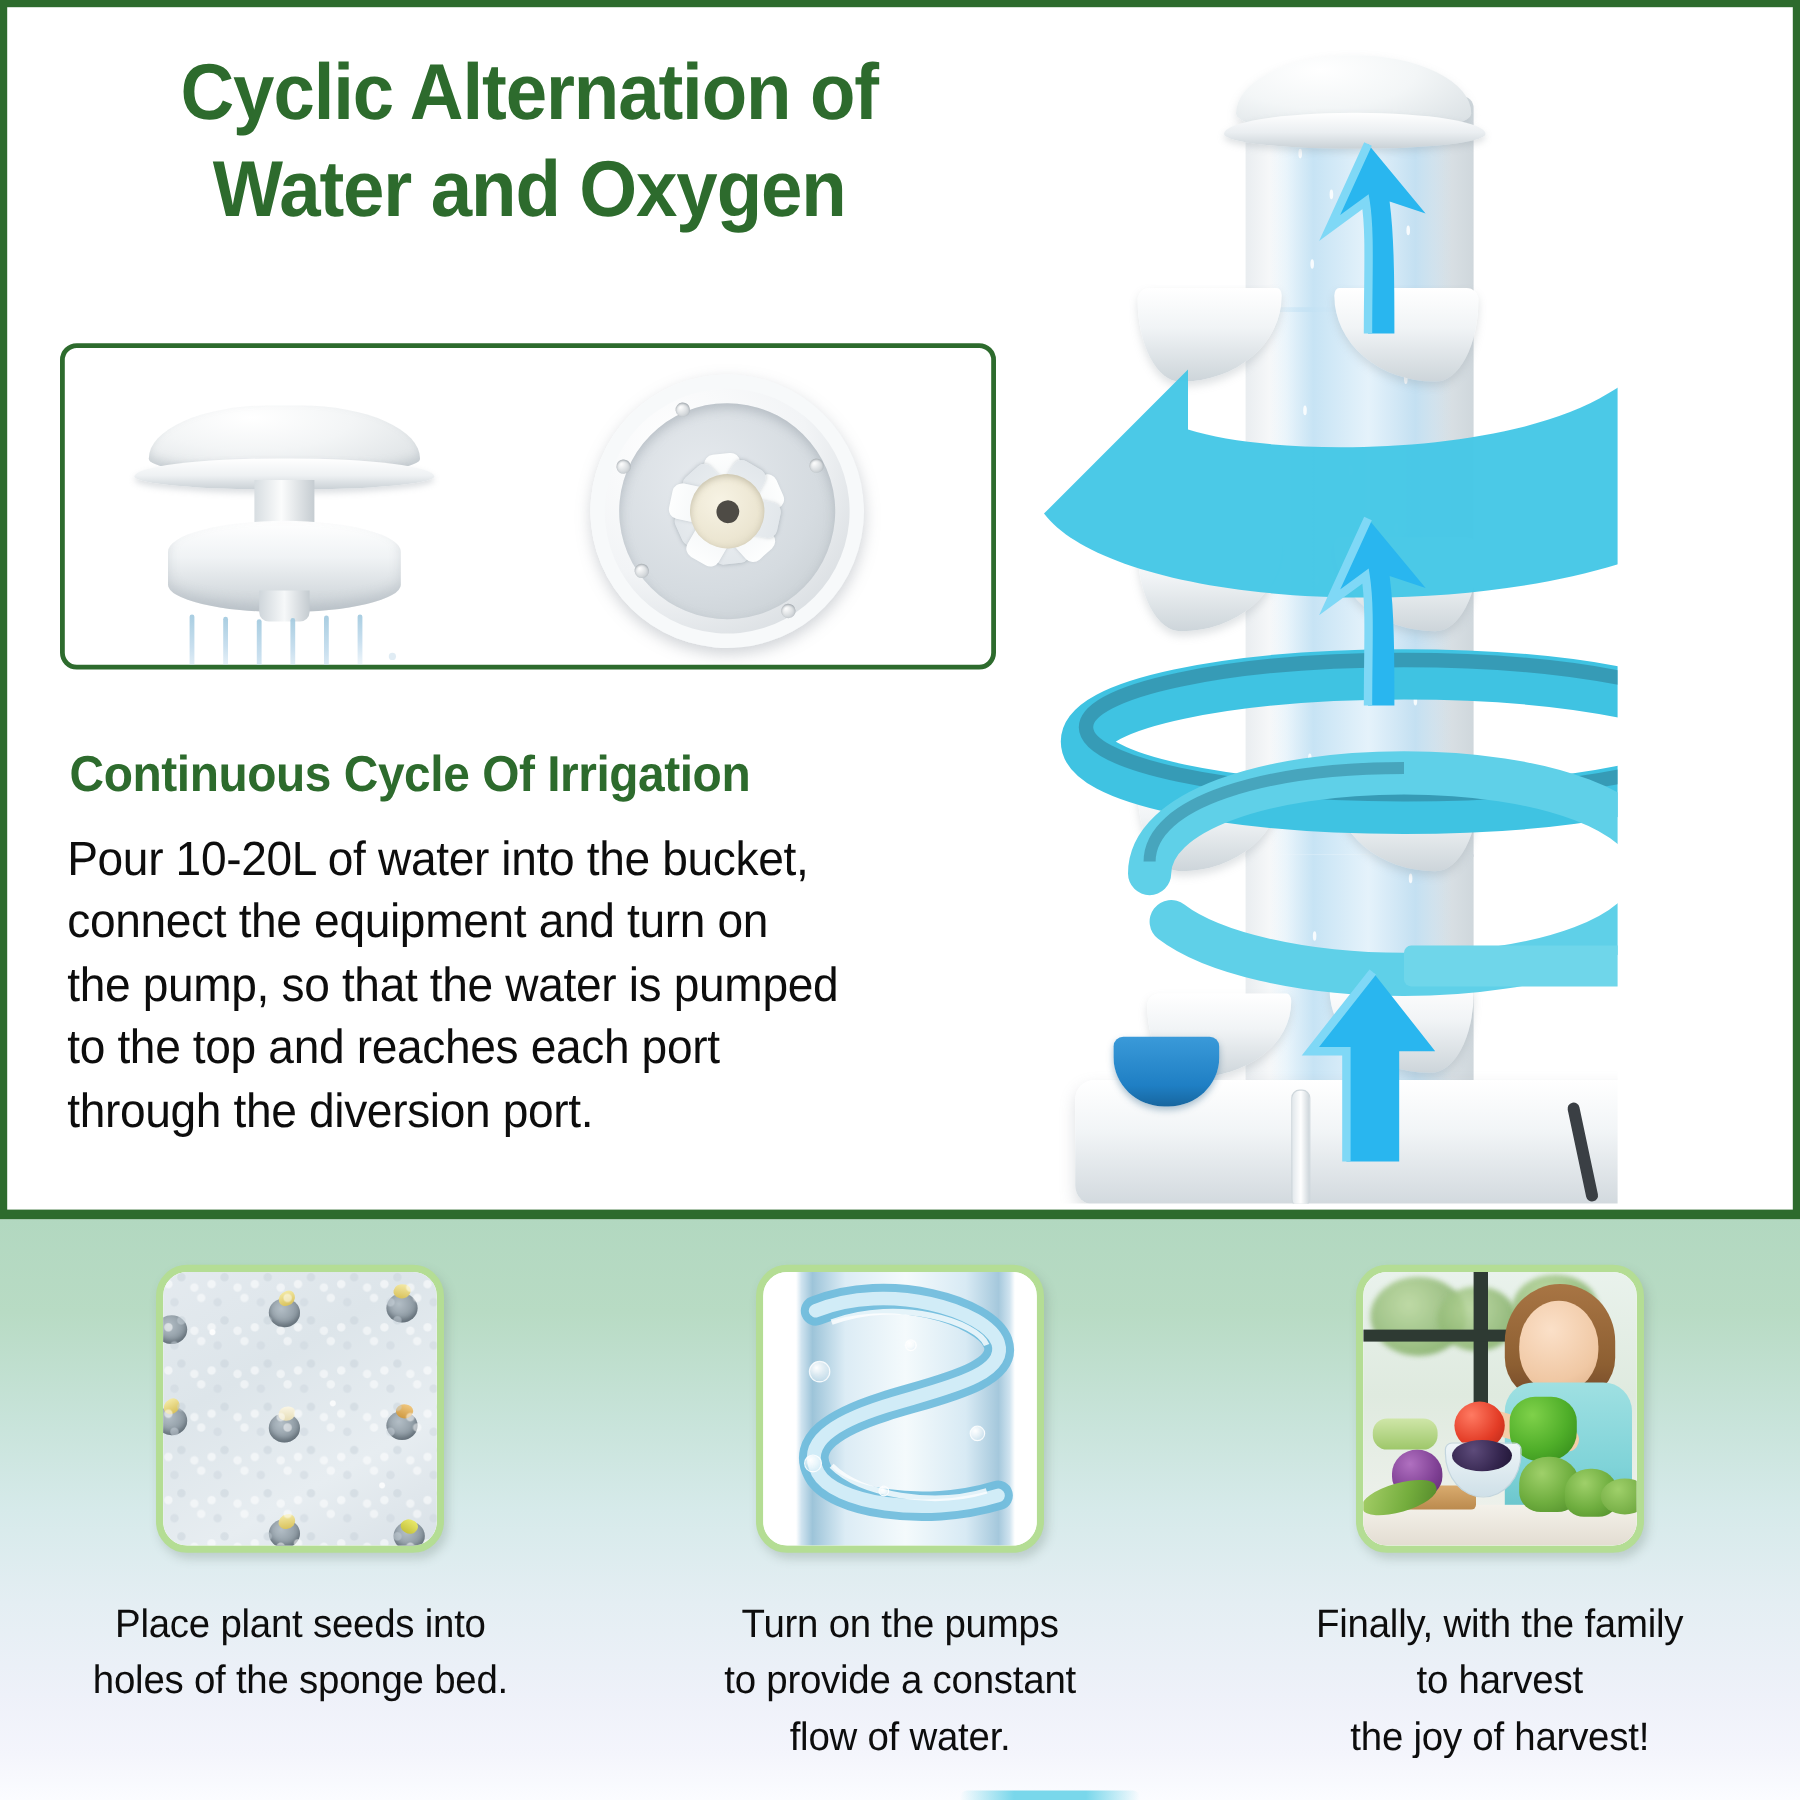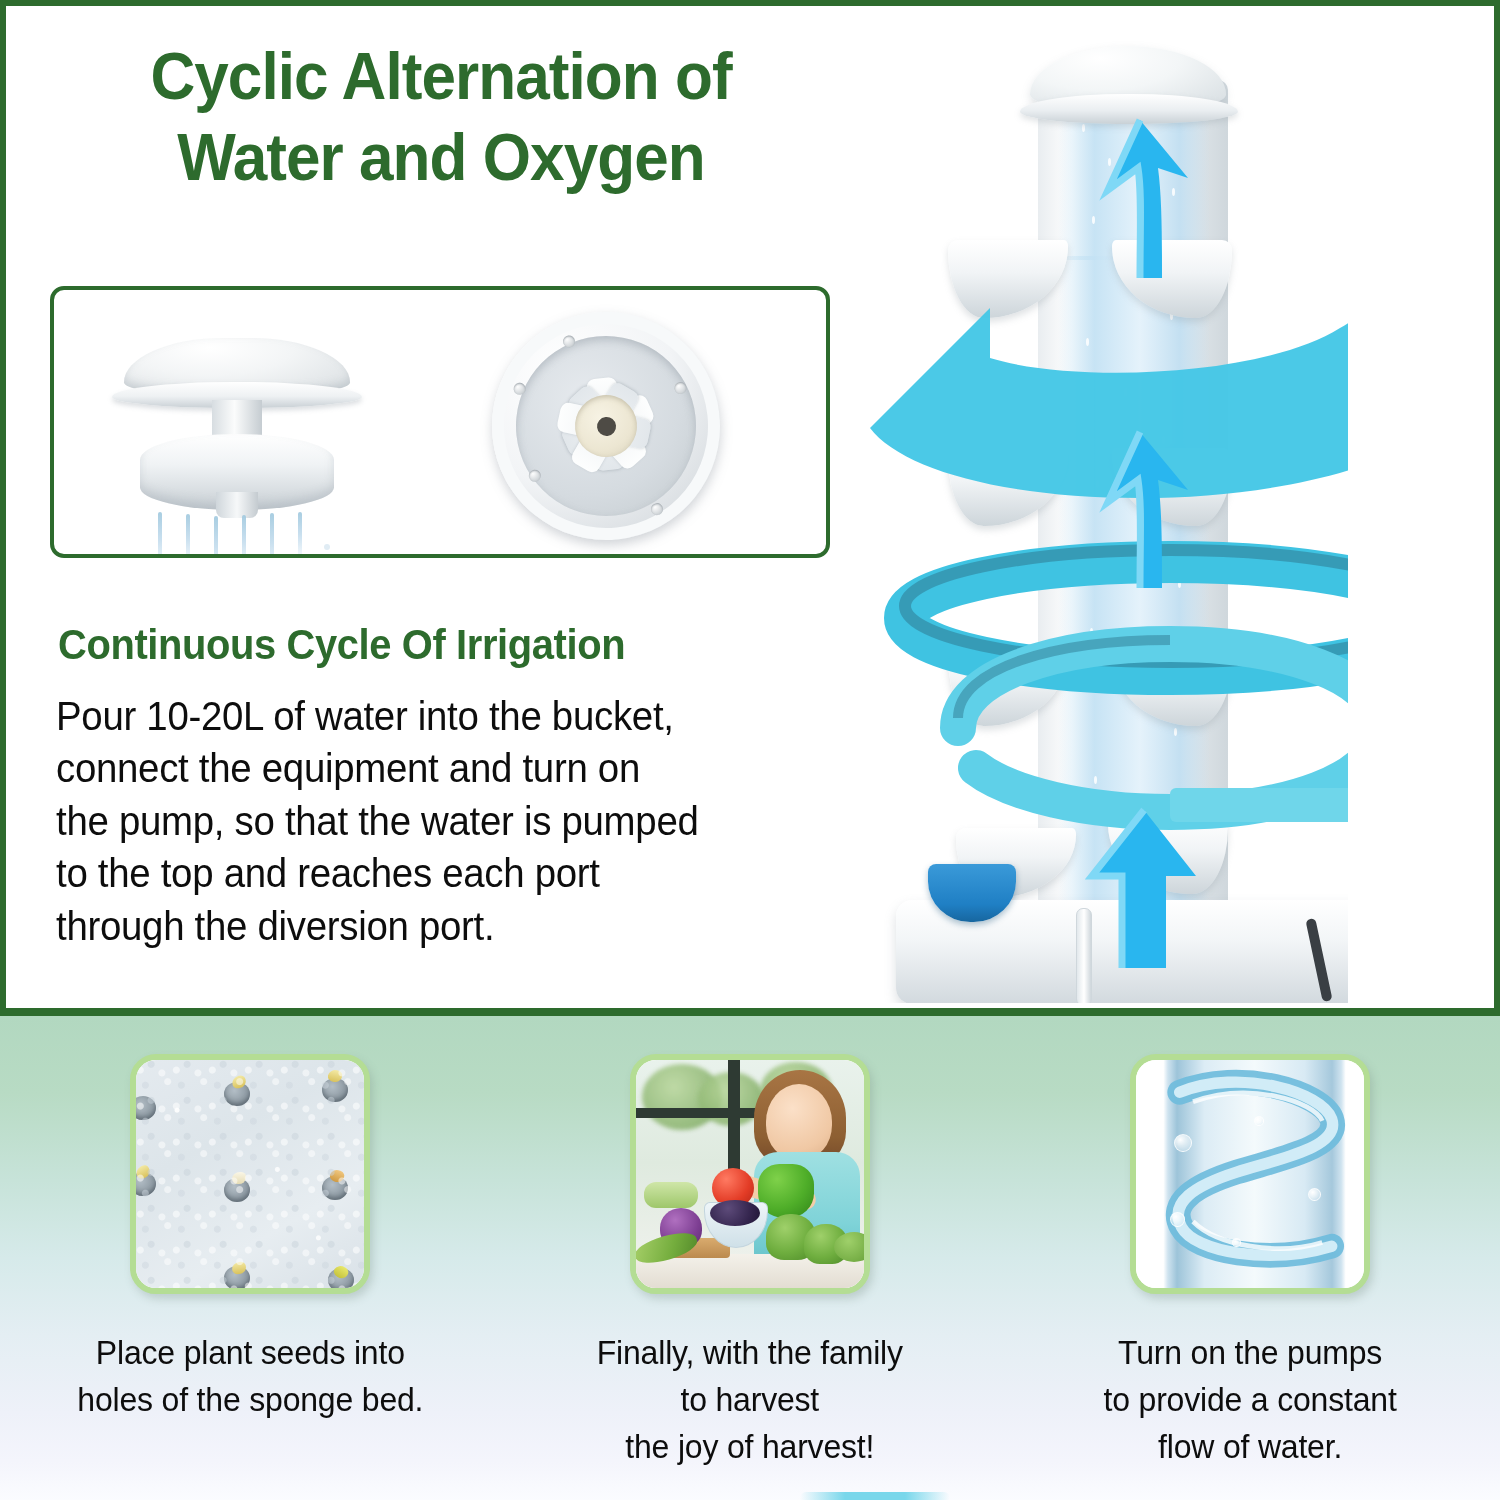--- a/index.html
+++ b/index.html
@@ -703,58 +703,20 @@
           </div>
         </div>
         <div class="step-caption">
           <span class="c-line">Place plant seeds into</span>
           <span class="c-line">holes of the sponge bed.</span>
         </div>
       </div>
 
       <div class="step">
         <div class="step-thumb">
-          <div class="kitchen">
-
-            <div class="foliage" style="left:6px;   top:4px;  width:80px; height:66px;"></div>
-            <div class="foliage" style="left:62px;  top:12px; width:66px; height:54px;"></div>
-            <div class="foliage" style="left:124px; top:2px;  width:72px; height:58px;"></div>
-            <div class="win-frame" style="left:92px; top:0;    width:12px; height:136px;"></div>
-            <div class="win-frame" style="left:0;    top:48px; width:170px; height:10px;"></div>
-
-            <div class="girl-hair" style="left:118px; top:10px; width:92px; height:96px;"></div>
-            <div class="girl-head" style="left:130px; top:24px; width:66px; height:76px;"></div>
-            <div class="girl-body" style="left:118px; top:92px; width:106px; height:118px;"></div>
-            <div class="arm" style="left:96px;  top:118px; width:46px; height:20px; transform:rotate(16deg);"></div>
-            <div class="arm" style="left:128px; top:132px; width:52px; height:20px; transform:rotate(-8deg);"></div>
-
-            <div class="tomato" style="left:76px;  top:108px;"></div>
-            <div class="pepper" style="left:122px; top:104px;"></div>
-
-            <div class="counter"></div>
-            <div class="cutboard" style="left:22px;  top:178px; width:72px; height:20px;"></div>
-            <div class="onion" style="left:24px;  top:148px; width:42px; height:40px;"></div>
-            <div class="cucumber" style="left:-2px;  top:176px; width:64px; height:24px; transform:rotate(-16deg);"></div>
-            <div class="bowl" style="left:68px;  top:142px; width:62px; height:44px;"></div>
-            <div class="berries" style="left:74px;  top:140px; width:50px; height:26px;"></div>
-            <div class="broccoli" style="left:130px; top:154px; width:50px; height:46px;"></div>
-            <div class="broccoli" style="left:168px; top:164px; width:44px; height:40px;"></div>
-            <div class="veg" style="left:198px; top:172px; width:40px; height:30px; background:radial-gradient(circle at 36% 30%,#9fd06a,#5f9b31);"></div>
-            <div class="veg" style="left:8px;   top:122px; width:54px; height:26px; background:linear-gradient(#cfe6a8,#9ec76a); border-radius:12px;"></div>
-          </div>
-        </div>
-        <div class="step-caption">
-          <span class="c-line">Finally, with the family</span>
-          <span class="c-line">to harvest</span>
-          <span class="c-line">the joy of harvest!</span>
-        </div>
-      </div>
-
-      <div class="step">
-        <div class="step-thumb">
           <div class="swirl-wrap">
             <svg viewBox="0 0 240 240" style="position:absolute;left:0;top:0;width:100%;height:100%;">
               <path d="M 46 34 C 110 8, 196 34, 206 62 C 216 92, 150 104, 106 118
                        C 62 132, 34 150, 48 176 C 62 202, 140 216, 206 196" fill="none" stroke="#6fbcdc" stroke-width="26" stroke-linecap="round" opacity="0.92"></path>
               <path d="M 46 34 C 110 8, 196 34, 206 62 C 216 92, 150 104, 106 118
                        C 62 132, 34 150, 48 176 C 62 202, 140 216, 206 196" fill="none" stroke="#d6eef8" stroke-width="12" stroke-linecap="round" opacity="0.95"></path>
               <path d="M 60 44 C 120 22, 188 44, 196 64" fill="none" stroke="#ffffff" stroke-width="5" opacity="0.8"></path>
               <path d="M 60 170 C 86 196, 150 206, 196 192" fill="none" stroke="#ffffff" stroke-width="5" opacity="0.8"></path>
             </svg>
             <div class="swirl-bubble" style="left:38px; top:74px;  width:16px; height:16px;"></div>
@@ -764,18 +726,56 @@
             <div class="swirl-bubble" style="left:96px; top:178px; width:7px;  height:7px;"></div>
           </div>
         </div>
         <div class="step-caption">
           <span class="c-line">Turn on the pumps</span>
           <span class="c-line">to provide a constant</span>
           <span class="c-line">flow of water.</span>
         </div>
       </div>
 
+      <div class="step">
+        <div class="step-thumb">
+          <div class="kitchen">
+
+            <div class="foliage" style="left:6px;   top:4px;  width:80px; height:66px;"></div>
+            <div class="foliage" style="left:62px;  top:12px; width:66px; height:54px;"></div>
+            <div class="foliage" style="left:124px; top:2px;  width:72px; height:58px;"></div>
+            <div class="win-frame" style="left:92px; top:0;    width:12px; height:136px;"></div>
+            <div class="win-frame" style="left:0;    top:48px; width:170px; height:10px;"></div>
+
+            <div class="girl-hair" style="left:118px; top:10px; width:92px; height:96px;"></div>
+            <div class="girl-head" style="left:130px; top:24px; width:66px; height:76px;"></div>
+            <div class="girl-body" style="left:118px; top:92px; width:106px; height:118px;"></div>
+            <div class="arm" style="left:96px;  top:118px; width:46px; height:20px; transform:rotate(16deg);"></div>
+            <div class="arm" style="left:128px; top:132px; width:52px; height:20px; transform:rotate(-8deg);"></div>
+
+            <div class="tomato" style="left:76px;  top:108px;"></div>
+            <div class="pepper" style="left:122px; top:104px;"></div>
+
+            <div class="counter"></div>
+            <div class="cutboard" style="left:22px;  top:178px; width:72px; height:20px;"></div>
+            <div class="onion" style="left:24px;  top:148px; width:42px; height:40px;"></div>
+            <div class="cucumber" style="left:-2px;  top:176px; width:64px; height:24px; transform:rotate(-16deg);"></div>
+            <div class="bowl" style="left:68px;  top:142px; width:62px; height:44px;"></div>
+            <div class="berries" style="left:74px;  top:140px; width:50px; height:26px;"></div>
+            <div class="broccoli" style="left:130px; top:154px; width:50px; height:46px;"></div>
+            <div class="broccoli" style="left:168px; top:164px; width:44px; height:40px;"></div>
+            <div class="veg" style="left:198px; top:172px; width:40px; height:30px; background:radial-gradient(circle at 36% 30%,#9fd06a,#5f9b31);"></div>
+            <div class="veg" style="left:8px;   top:122px; width:54px; height:26px; background:linear-gradient(#cfe6a8,#9ec76a); border-radius:12px;"></div>
+          </div>
+        </div>
+        <div class="step-caption">
+          <span class="c-line">Finally, with the family</span>
+          <span class="c-line">to harvest</span>
+          <span class="c-line">the joy of harvest!</span>
+        </div>
+      </div>
+
     </div>
   </div>
 
   <div id="bottom-sliver"></div>
 
 </div>
 
 </body></html>

